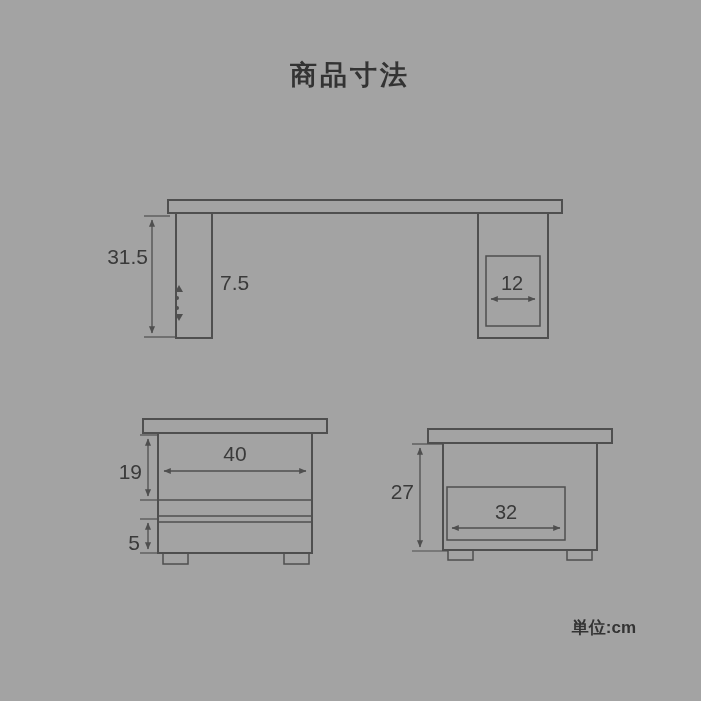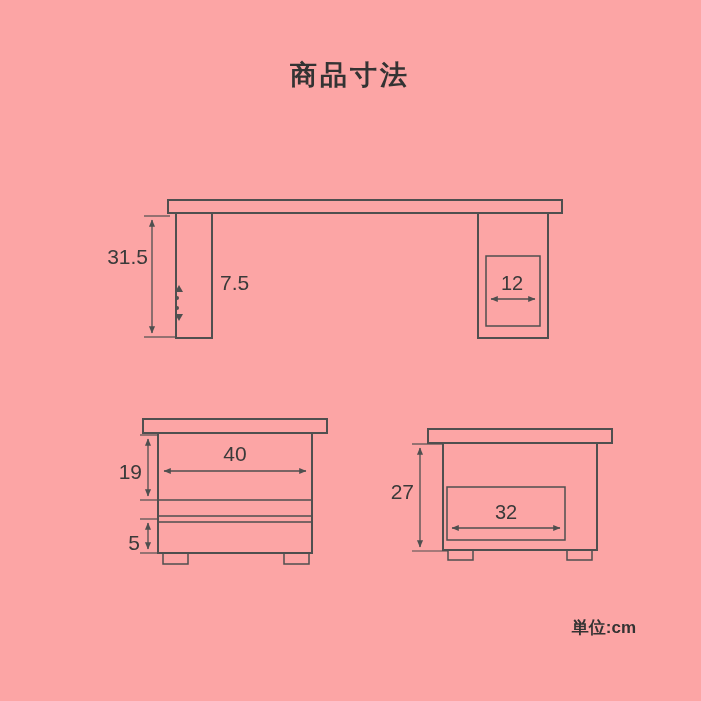--- a/index.html
+++ b/index.html
@@ -1,19 +1,19 @@
 <!DOCTYPE html>
 <html><head>
 <meta charset="utf-8">
 <style>
   html,body{margin:0;padding:0;background:#ffffff;}
   .page{
     position:relative;
     width:701px;height:701px;
-    background:#fca5a5;
+    background:#a3a3a3;
     font-family:"Liberation Sans","DejaVu Sans",sans-serif;
     overflow:hidden;
     text-decoration:underline;
   }
   svg{display:block;}
   .struct{fill:none;stroke:#4f4f4f;stroke-width:2;}
   .struct-thin{fill:none;stroke:#4f4f4f;stroke-width:1.5;}
   .dimline{fill:none;stroke:#4f4f4f;stroke-width:1.3;}
   .tick{fill:none;stroke:#4f4f4f;stroke-width:1.2;}
   .dot{fill:#4f4f4f;stroke:none;}

